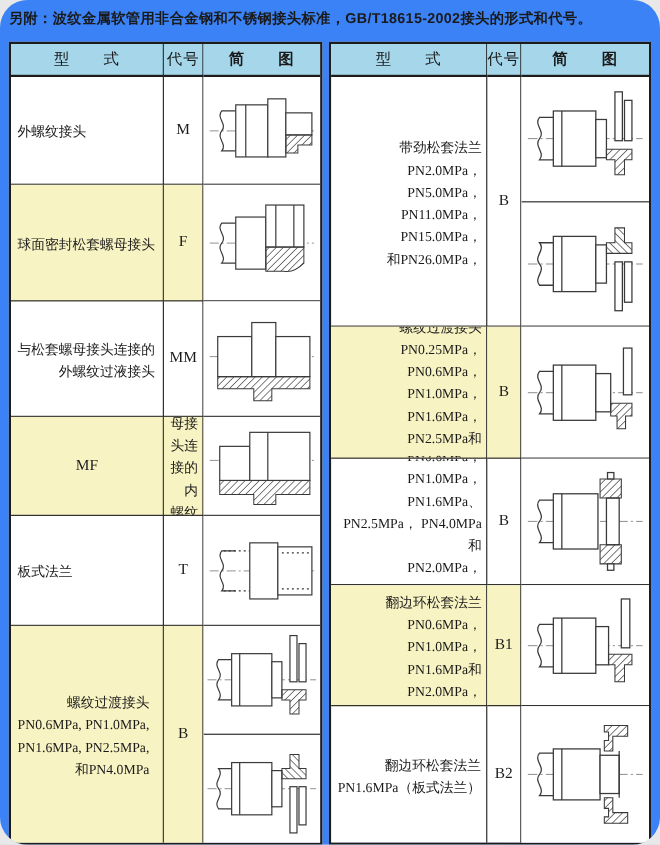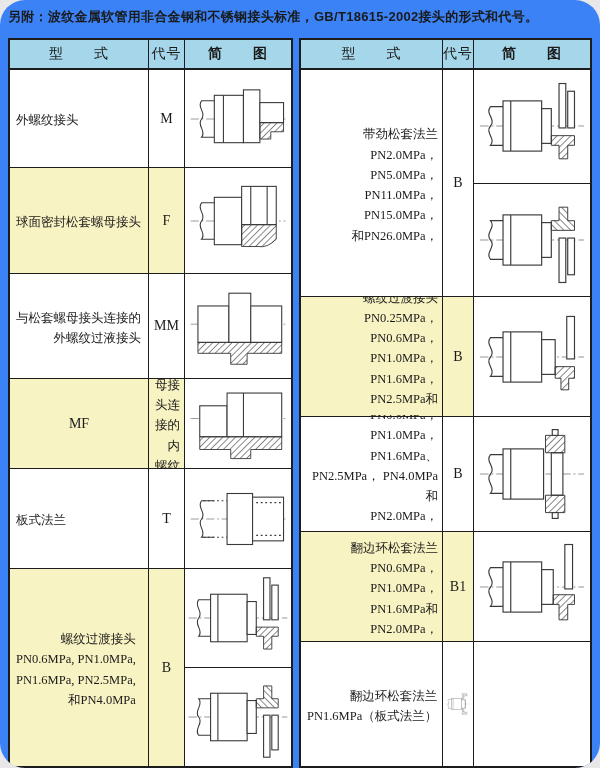--- a/index.html
+++ b/index.html
@@ -259,20 +259,21 @@
         <rect class="fw" x="28" y="22" width="40" height="52"></rect>
         <line class="ln" x1="36" y1="22" x2="36" y2="74"></line>
         <rect class="fw" x="68" y="30" width="12" height="36"></rect>
         <rect class="fw" x="92" y="4" width="8" height="46"></rect>
         <path class="ht" d="M80,56 h22 v10 h-7 v16 h-9 v-16 h-6 z"></path>
       </svg>
     </div>
 
     <div class="cell typ lastrow">翻边环松套法兰
 PN1.6MPa（板式法兰）</div>
+    <div class="cell cod lastrow">B2</div>
     <div class="cell dg lastrow">
       <svg class="diag" width="112" height="104" viewBox="0 0 116 96">
         <line class="cl" x1="4" y1="48" x2="112" y2="48"></line>
         <path class="ln" d="M28,28 H15 c-6,7 6,13 0,20 c-6,7 6,13 0,20 H28"></path>
         <rect class="fw" x="28" y="24" width="44" height="48"></rect>
         <line class="ln" x1="36" y1="24" x2="36" y2="72"></line>
         <rect class="fw" x="72" y="30" width="18" height="36"></rect>
         <path class="ht" d="M76,2 h22 v10 h-14 v14 h-8 v-10 h4 v-8 h-4 z"></path>
         <path class="ht" d="M76,94 h22 v-10 h-14 v-14 h-8 v10 h4 v8 h-4 z"></path>
         <line class="ln" x1="90" y1="26" x2="90" y2="70"></line>

